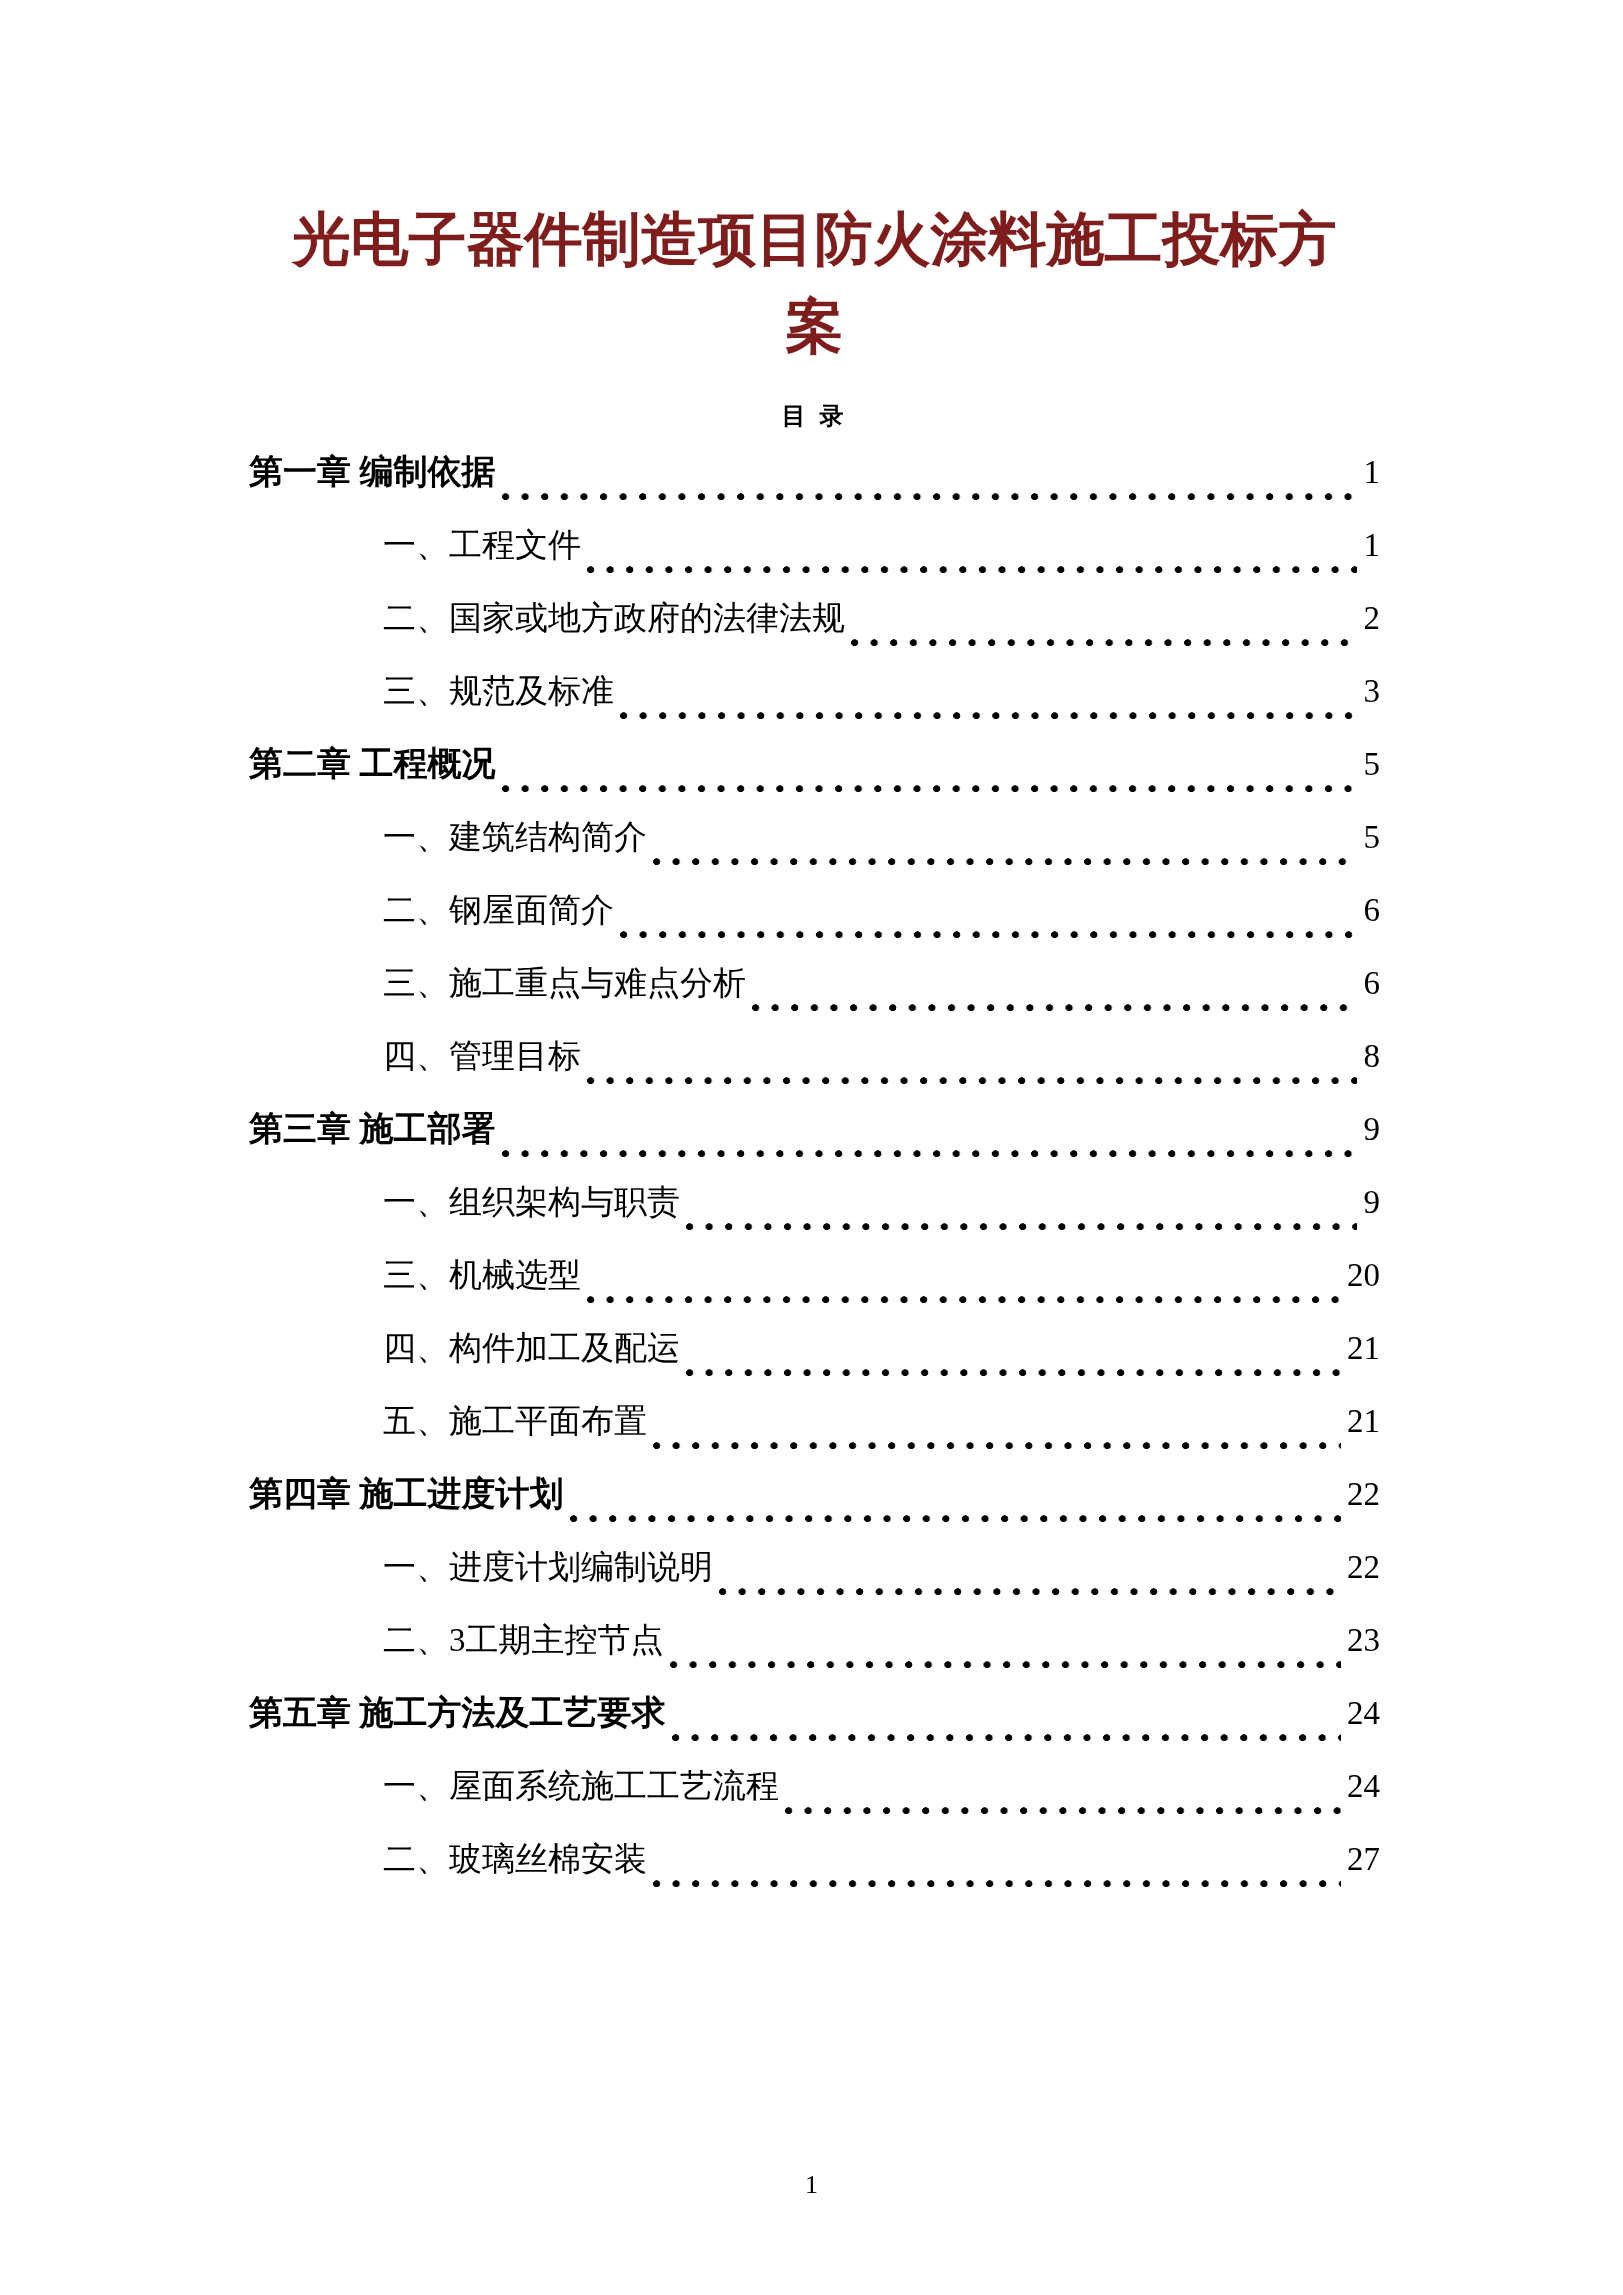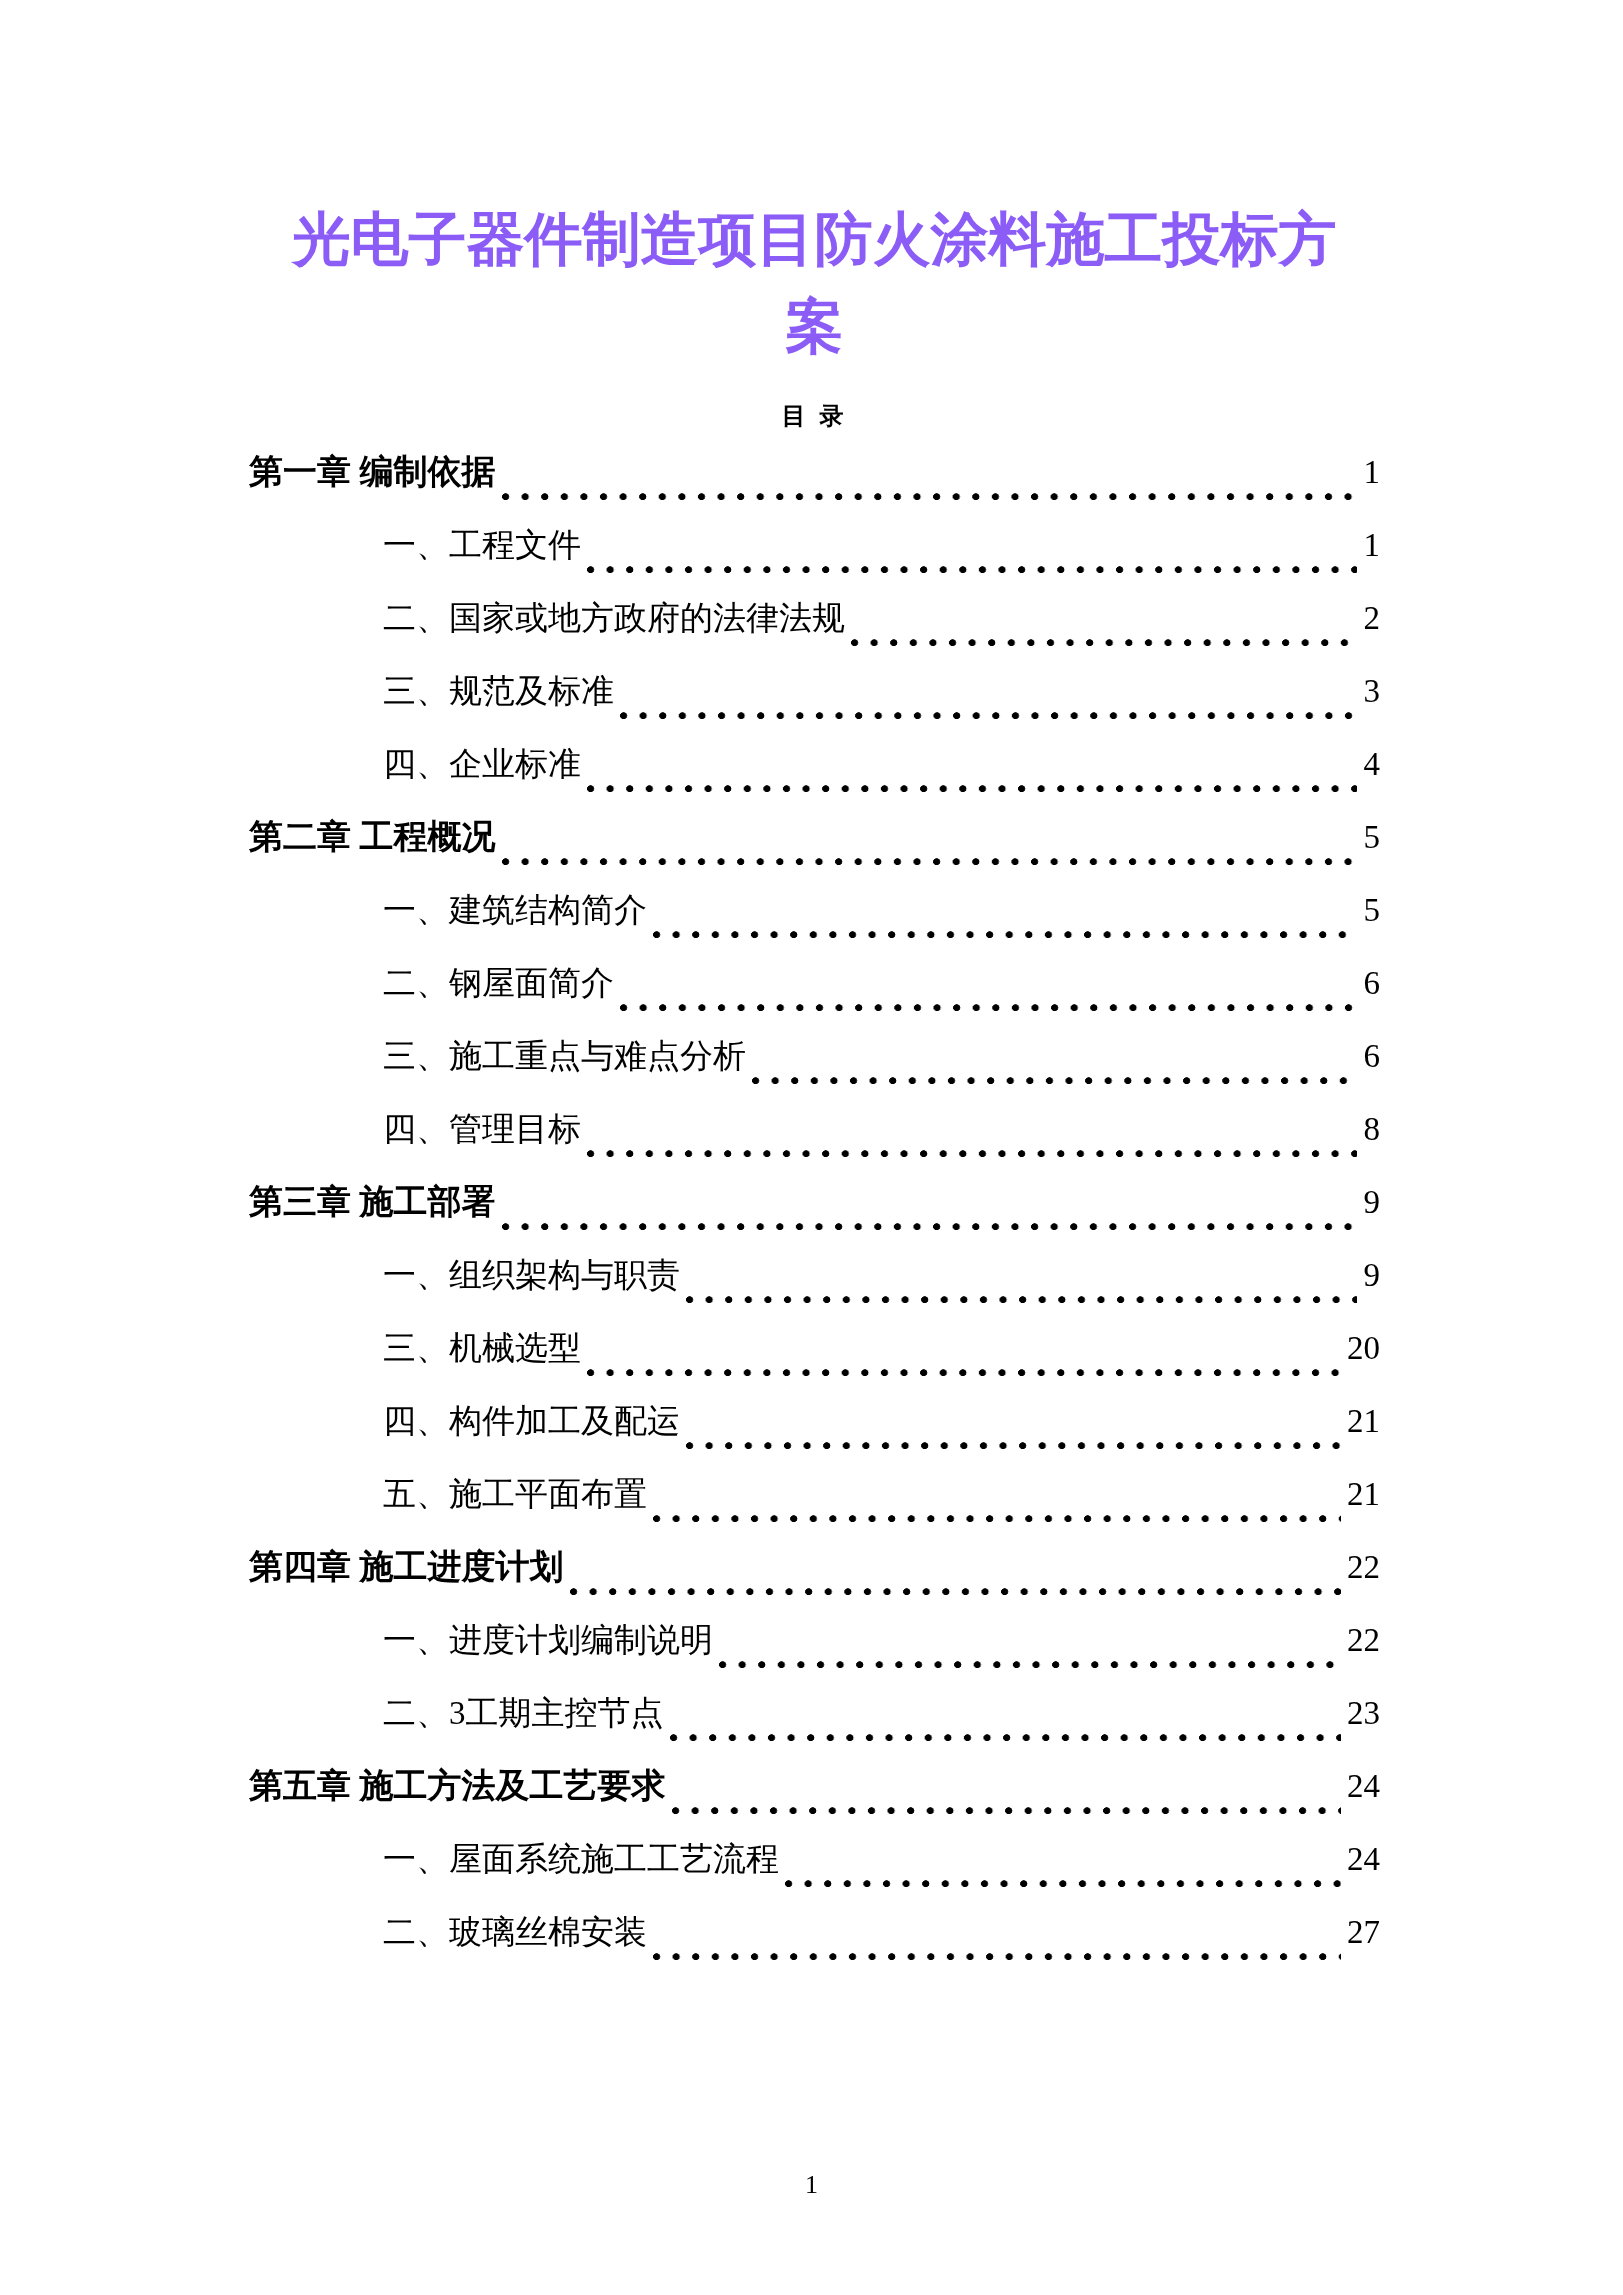--- a/index.html
+++ b/index.html
@@ -12,21 +12,21 @@
     color: #000000;
     font-family: "Liberation Serif", "DejaVu Serif", serif;
     padding: 196px 243px 0 249px;
     overflow: hidden;
   }
   .doc-title {
     font-size: 58px;
     font-weight: bold;
     line-height: 1.5;
     text-align: center;
-    color: #8b5cf6;
+    color: #7f1d1d;
     margin: 0;
   }
   .toc-heading {
     margin-top: 34px;
     font-size: 24px;
     font-weight: bold;
     line-height: 1;
     text-align: center;
     letter-spacing: 3.9px;
   }
@@ -98,25 +98,20 @@
   </div>
       <div class="toc-row sub">
     <span class="toc-label">二、国家或地方政府的法律法规</span>
     <span class="toc-dots"></span>
     <span class="toc-page">2</span>
   </div>
       <div class="toc-row sub">
     <span class="toc-label">三、规范及标准</span>
     <span class="toc-dots"></span>
     <span class="toc-page">3</span>
-  </div>
-      <div class="toc-row sub">
-    <span class="toc-label">四、企业标准</span>
-    <span class="toc-dots"></span>
-    <span class="toc-page">4</span>
   </div>
       <div class="toc-row chapter">
     <span class="toc-label">第二章 工程概况</span>
     <span class="toc-dots"></span>
     <span class="toc-page">5</span>
   </div>
       <div class="toc-row sub">
     <span class="toc-label">一、建筑结构简介</span>
     <span class="toc-dots"></span>
     <span class="toc-page">5</span>

